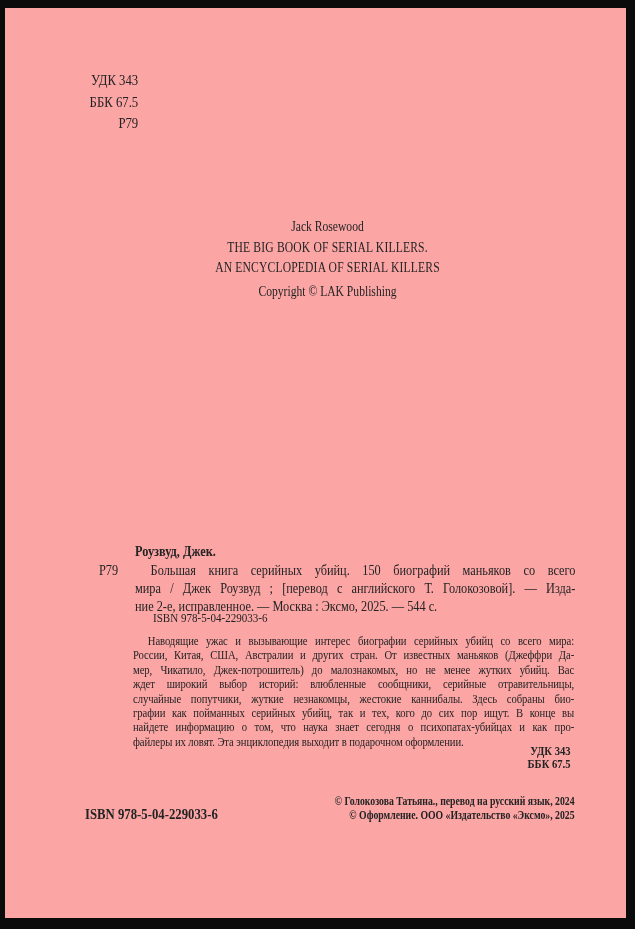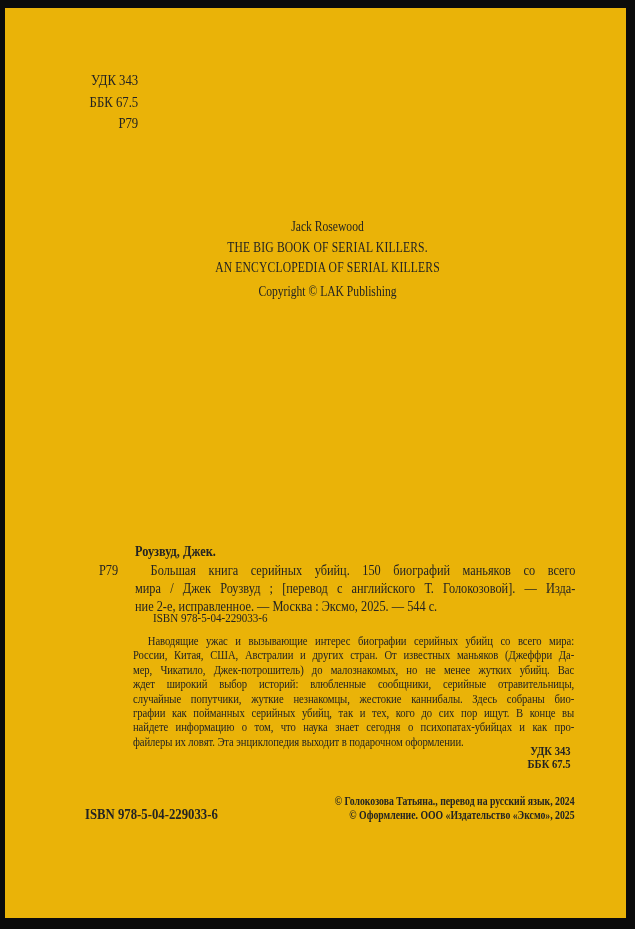--- a/index.html
+++ b/index.html
@@ -8,21 +8,21 @@
     position: relative;
     background: #0b0b0b;
     font-family: "Liberation Serif", "DejaVu Serif", serif;
     color: #232323;
     overflow: hidden;
   }
   .page {
     position: absolute;
     left: 5px; top: 8px;
     width: 621px; height: 910px;
-    background: #eab308;
+    background: #fca5a5;
   }
   .abs { position: absolute; }
 
   .top-codes {
     right: 488px; top: 62px;
     font-size: 15px; line-height: 21.5px;
     text-align: right; white-space: nowrap;
     transform: scaleX(.85); transform-origin: 100% 0;
   }
 

